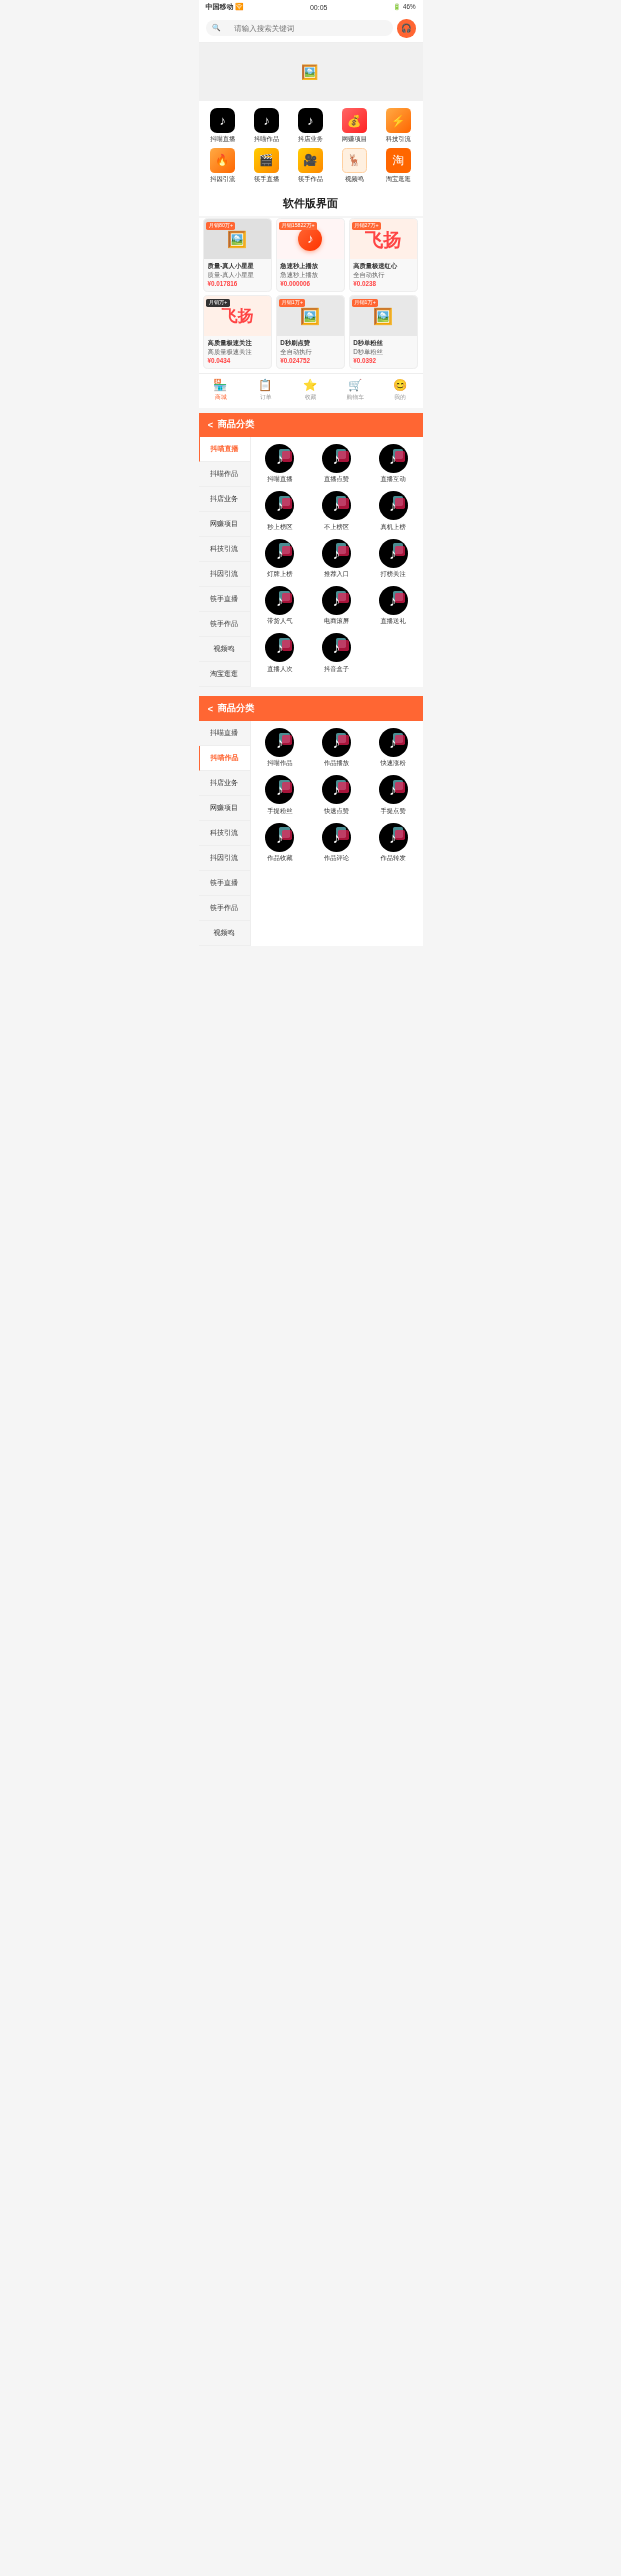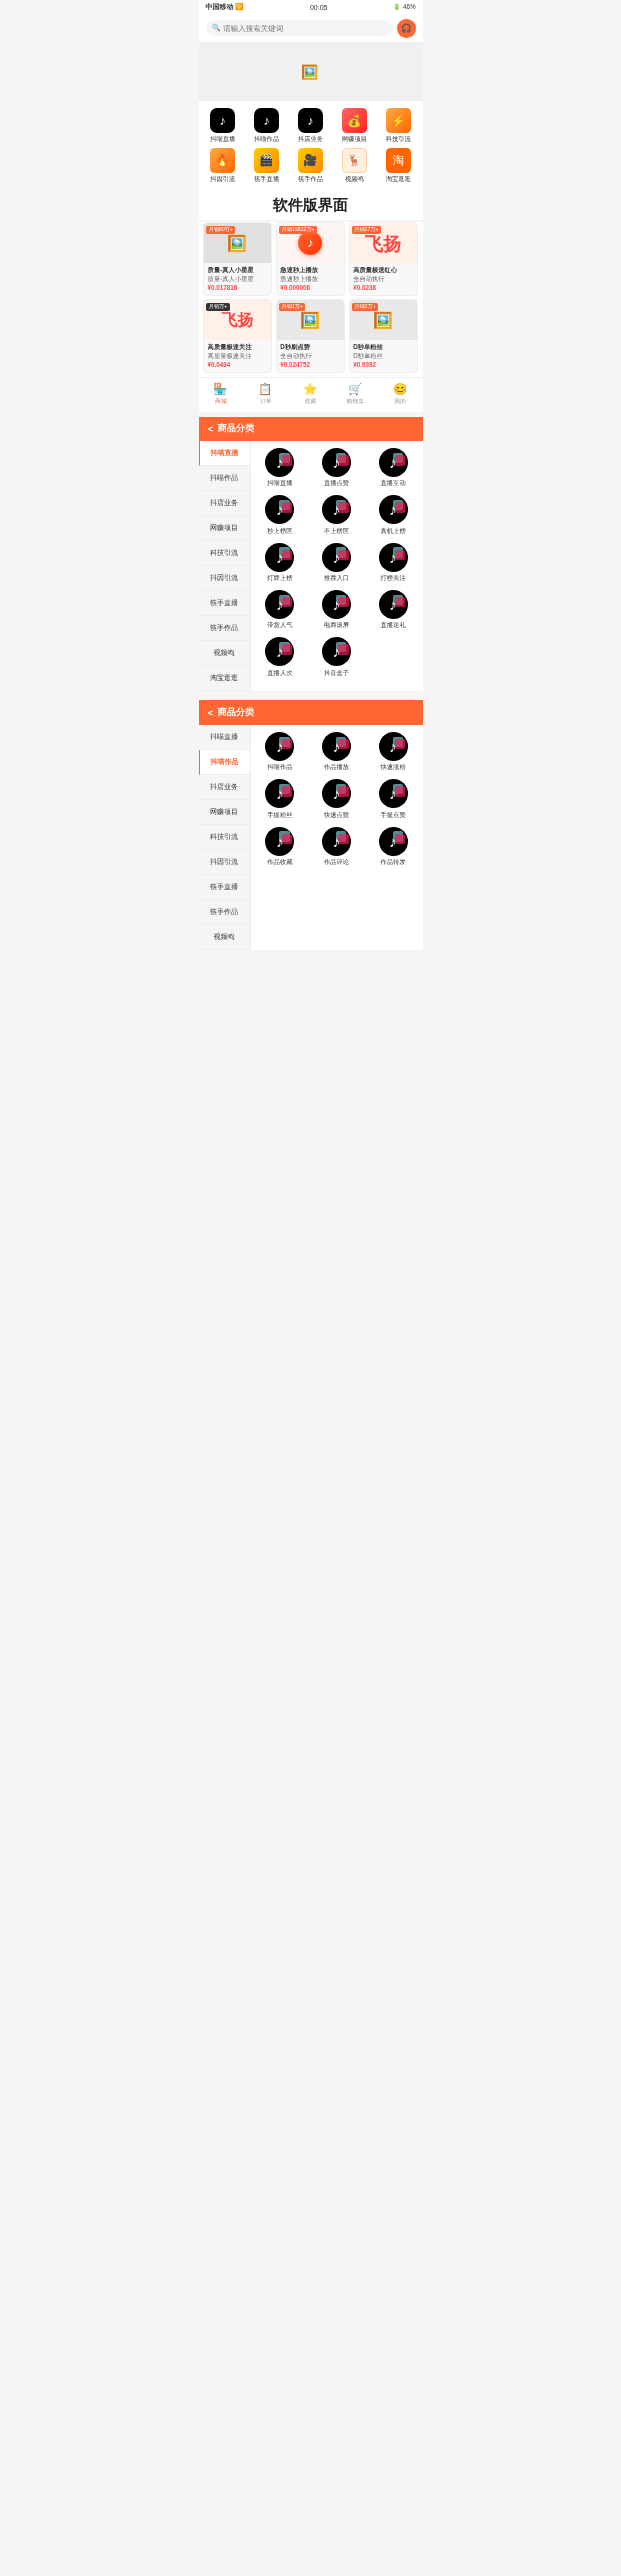--- a/index.html
+++ b/index.html
@@ -35,21 +35,21 @@
       gap: 4.6px;
       border-bottom: 0.6px solid #eee;
     }
     .search-input-wrap {
       flex: 1;
       display: flex;
       align-items: flex-start;
       background: #f5f5f5;
       border-radius: 11.5px;
       padding: 3.5px 7px;
-      gap: 2px;
+      gap: 13px;
     }
     .search-input-wrap input {
       border: none;
       background: transparent;
       font-size: 7.5px;
       color: #999;
       outline: none;
       width: 100%;
     }
     .headset-icon {
@@ -107,21 +107,21 @@
       font-size: 6.3px;
       color: #333;
       text-align: center;
       line-height: 1.2;
     }
 
     
     .section-title-big {
       background: #fff;
       text-align: center;
-      font-size: 15px;
+      font-size: 11px;
       font-weight: 900;
       color: #222;
       padding: 7px 0 4.6px;
     }
 
     
     .product-section {
       background: #fff;
       padding: 0 4.6px 4.6px;
     }

